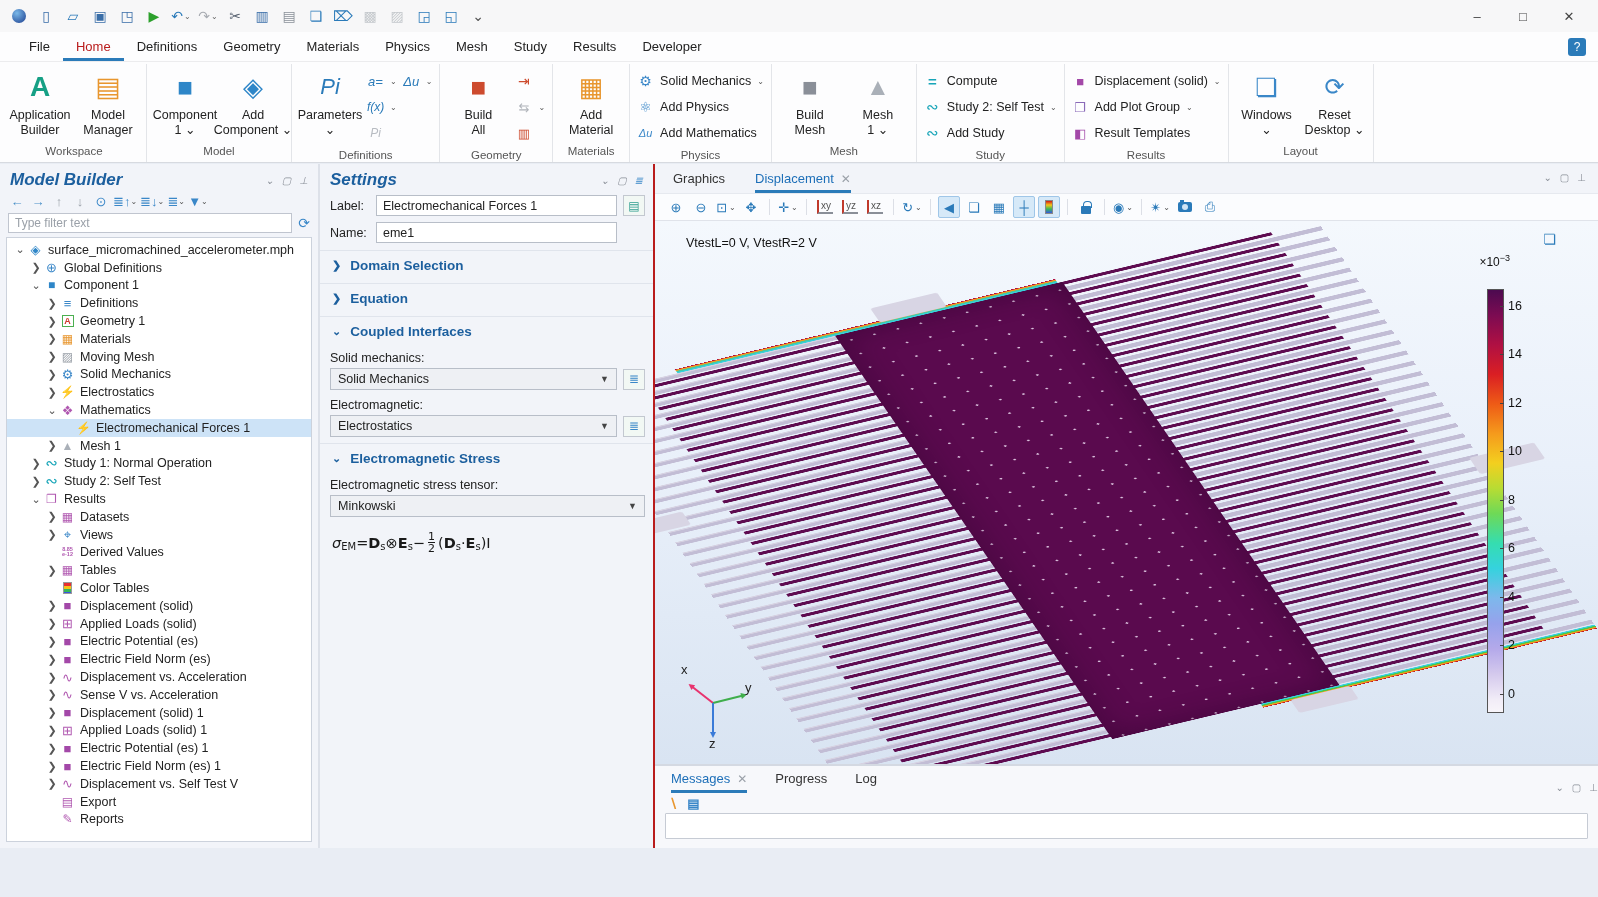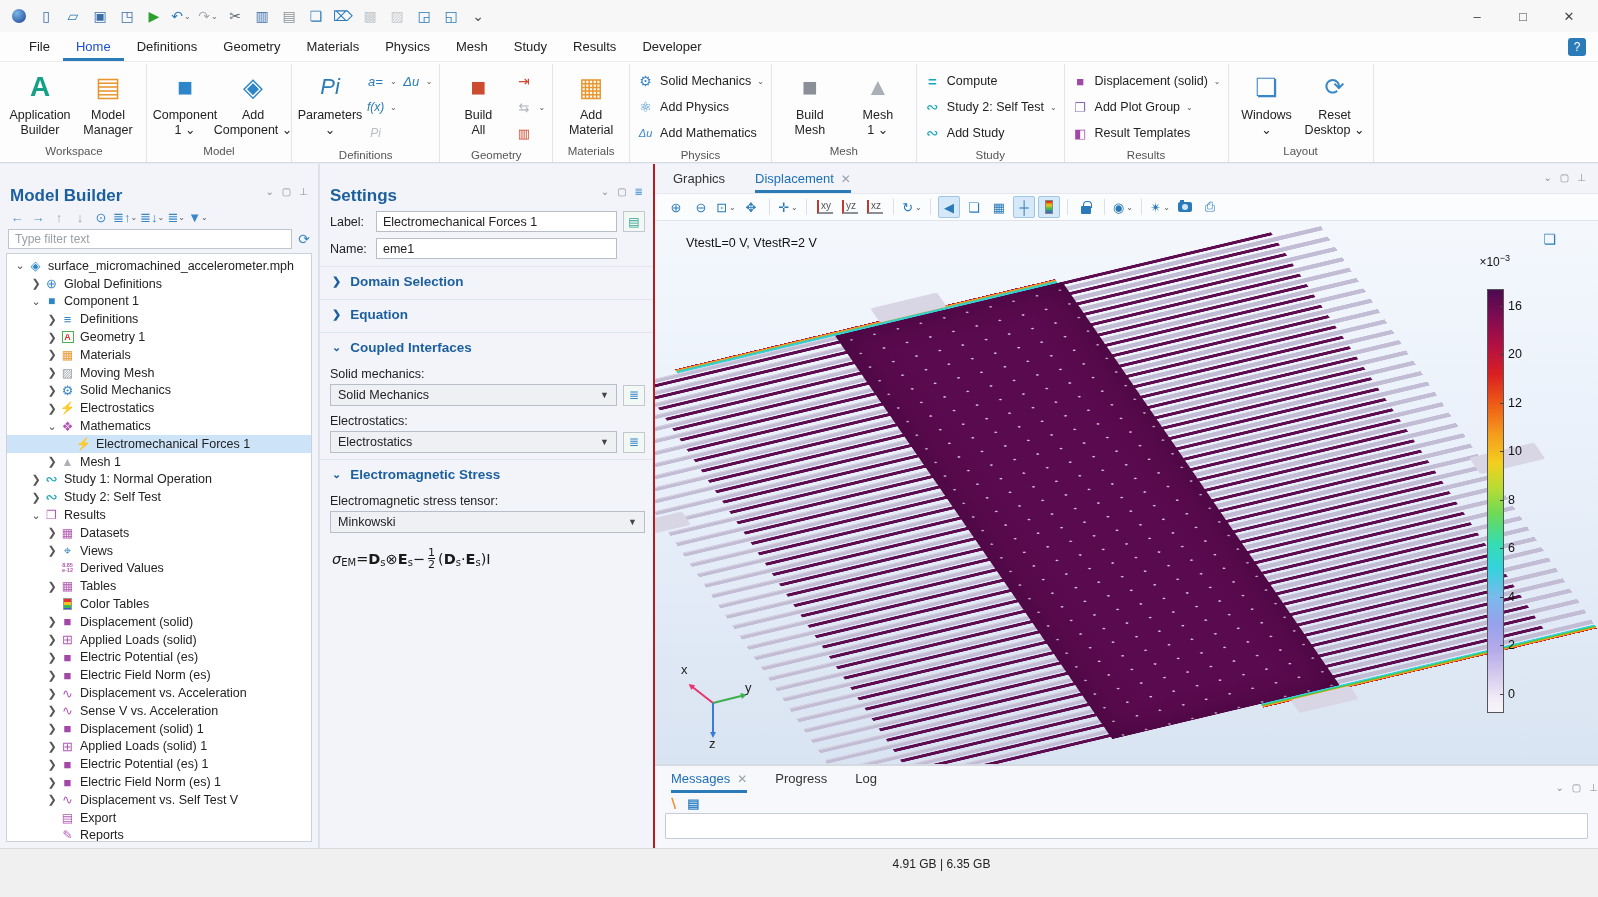--- a/index.html
+++ b/index.html
@@ -13,21 +13,21 @@
   .qat-icon { min-width:26px; height:26px; display:flex; align-items:center; justify-content:center; font-size:14px; color:#3a6ea8; cursor:default; }
   .qat-icon .chev { font-size:8px; color:#666; margin-left:1px; }
   .logo-dot { width:14px; height:14px; border-radius:50%; background:radial-gradient(circle at 35% 30%, #7ab8e8, #1b3e8f); }
   .title-text { position:absolute; left:50%; top:0; height:32px; transform:translateX(-53%); display:flex; align-items:center; font-size:12px; color:#333; }
   .win-controls { margin-left:auto; display:flex; height:32px; }
   .win-btn { width:46px; height:32px; display:flex; align-items:center; justify-content:center; font-size:13px; color:#444; }
 
   
   .menubar { height:30px; background:#fdfdfe; display:flex; align-items:stretch; padding-left:16px; border-bottom:1px solid #ececee; position:relative; }
   .menu-item { padding:0 13px; font-size:13px; display:flex; align-items:center; color:#222; }
-  .menu-item.active { color:#1d4ed8; box-shadow:inset 0 -3px 0 #2b7bb9; }
+  .menu-item.active { color:#b91c1c; box-shadow:inset 0 -3px 0 #2b7bb9; }
   .help-btn { position:absolute; right:12px; top:6px; width:18px; height:18px; background:#2b7bb9; color:#fff; border-radius:3px; font-size:12px; display:flex; align-items:center; justify-content:center; }
 
   
   .ribbon { height:101px; background:#fdfdfe; border-bottom:1px solid #d7dae0; display:flex; align-items:stretch; padding:2px 0 0 2px; }
   .ribbon-group { display:flex; flex-direction:column; border-right:1px solid #e3e5e9; padding:2px 7px 0 7px; }
   .rg-items { flex:1; display:flex; align-items:flex-start; gap:6px; }
   .rg-label { height:20px; line-height:18px; text-align:center; font-size:11.5px; color:#555; }
   .rbtn-large { width:62px; display:flex; flex-direction:column; align-items:center; cursor:default; }
   .rbtn-large .ricon { height:42px; display:flex; align-items:center; justify-content:center; }
   .rbtn-large .rlab { font-size:12.5px; line-height:15px; text-align:center; color:#222; white-space:nowrap; }
@@ -36,21 +36,21 @@
   .rbtn-small .sicon { width:17px; text-align:center; }
   .chev-s { font-size:8px; color:#555; }
 
   
   .main { position:absolute; top:164px; bottom:49px; left:0; right:0; display:flex; }
   .panel { background:#f2f4f9; display:flex; flex-direction:column; }
   .panel-mb { width:320px; border-right:2px solid #dde1e9; }
   .panel-settings { width:335px; border-right:2px solid #b91c1c; }
   .panel-right { flex:1; display:flex; flex-direction:column; background:#f2f4f9; }
 
-  .phead { display:flex; align-items:flex-start; padding:22px 10px 2px 10px; }
+  .phead { display:flex; align-items:center; padding:6px 10px 2px 10px;font-style:italic; }
   .ptitle { font-size:17px; font-weight:700; color:#1c5f9e; }
   .phead-ctrl { margin-left:auto; display:flex; gap:8px; color:#8a8f98; font-size:10px; }
   .psub { font-size:13px; color:#2b7bb9; padding:0 10px 4px 10px; }
 
   
   .mb-toolbar { display:flex; align-items:center; gap:3px; padding:2px 8px 4px 8px; }
   .mb-tool { display:flex; align-items:center; font-size:13px; color:#3a87c8; min-width:18px; justify-content:center; }
   .filter-row { display:flex; align-items:center; gap:6px; padding:0 8px 4px 8px; }
   .filter-input { flex:1; height:20px; border:1px solid #c0c5cf; background:#fff; font-size:12px; padding:0 6px; color:#222; font-family:"Liberation Sans",sans-serif; }
   .filter-input::placeholder { color:#9aa0a8; }
@@ -625,21 +625,21 @@
         <span>Coupled Interfaces</span>
       </div>
       <div class="fld-label">Solid mechanics:</div>
       <div class="sel-row">
         <div class="select">
           <span>Solid Mechanics</span>
             <span class="arr">▼</span>
         </div>
         <span class="side-btn" style="color:#3a87c8">≣</span>
       </div>
-      <div class="fld-label">Electrostatics:</div>
+      <div class="fld-label">Electromagnetic:</div>
       <div class="sel-row">
         <div class="select">
           <span>Electrostatics</span>
             <span class="arr">▼</span>
         </div>
         <span class="side-btn" style="color:#3a87c8">≣</span>
       </div>
 
       <div class="sec-head">
         <span class="s-chev">⌄</span>
@@ -757,21 +757,21 @@
           <span class="ax ax-z"></span>
           <span class="ax-lab lab-x">x</span>
           <span class="ax-lab lab-y">y</span>
           <span class="ax-lab lab-z">z</span>
         </div>
 
         <div class="cb-exp"><span>×10</span><sup>−3</sup></div>
         <div class="colorbar"></div>
         <div class="cb-ticks" id="cb-ticks">
             <span class="cb-tick" style="top: 4%;">16</span>
-            <span class="cb-tick" style="top: 15.4286%;">20</span>
+            <span class="cb-tick" style="top: 15.4286%;">14</span>
             <span class="cb-tick" style="top: 26.8571%;">12</span>
             <span class="cb-tick" style="top: 38.2857%;">10</span>
             <span class="cb-tick" style="top: 49.7143%;">8</span>
             <span class="cb-tick" style="top: 61.1429%;">6</span>
             <span class="cb-tick" style="top: 72.5714%;">4</span>
             <span class="cb-tick" style="top: 84%;">2</span>
             <span class="cb-tick" style="top: 95.4286%;">0</span>
           </div>
       <span class="cb-mark" style="top: 84.96px; position: absolute;"></span>
           <span class="cb-mark" style="top: 133.417px; position: absolute;"></span>
@@ -804,16 +804,13 @@
         </div>
         <div class="msg-toolbar" id="msg-toolbar">
             <span class="msg-tool" style="color: rgb(232, 150, 46); font-weight: 700;">∖</span>
             <span class="msg-tool" style="color: rgb(58, 135, 200); font-weight: 700;">▤</span>
           </div>
         <div class="msg-out"></div>
       </div>
     </div>
   </div>
 
-  <div class="statusbar">
-    <div class="status-mem">4.91 GB | 6.35 GB</div>
-  </div>
 </div>
 
 </body></html>

